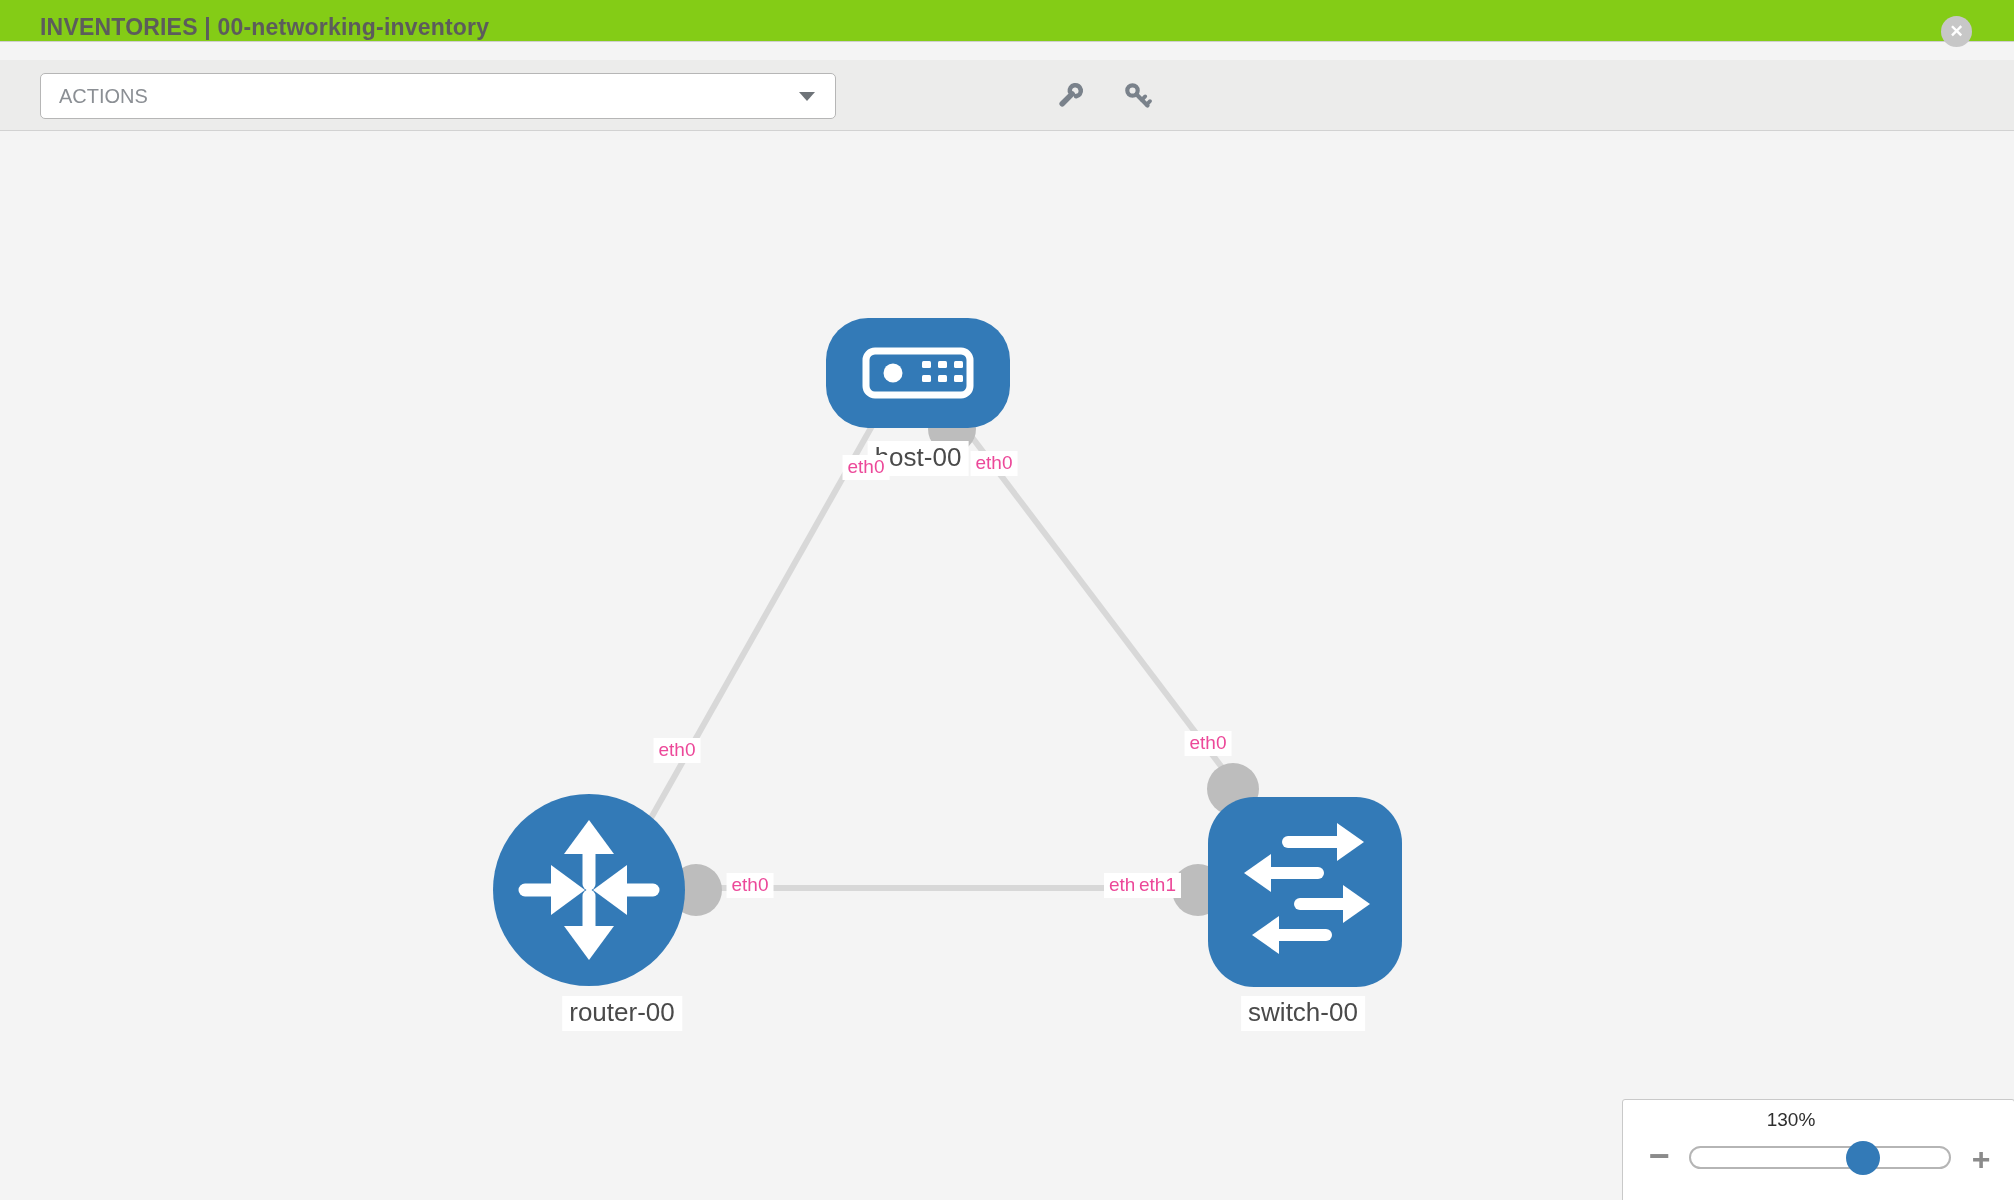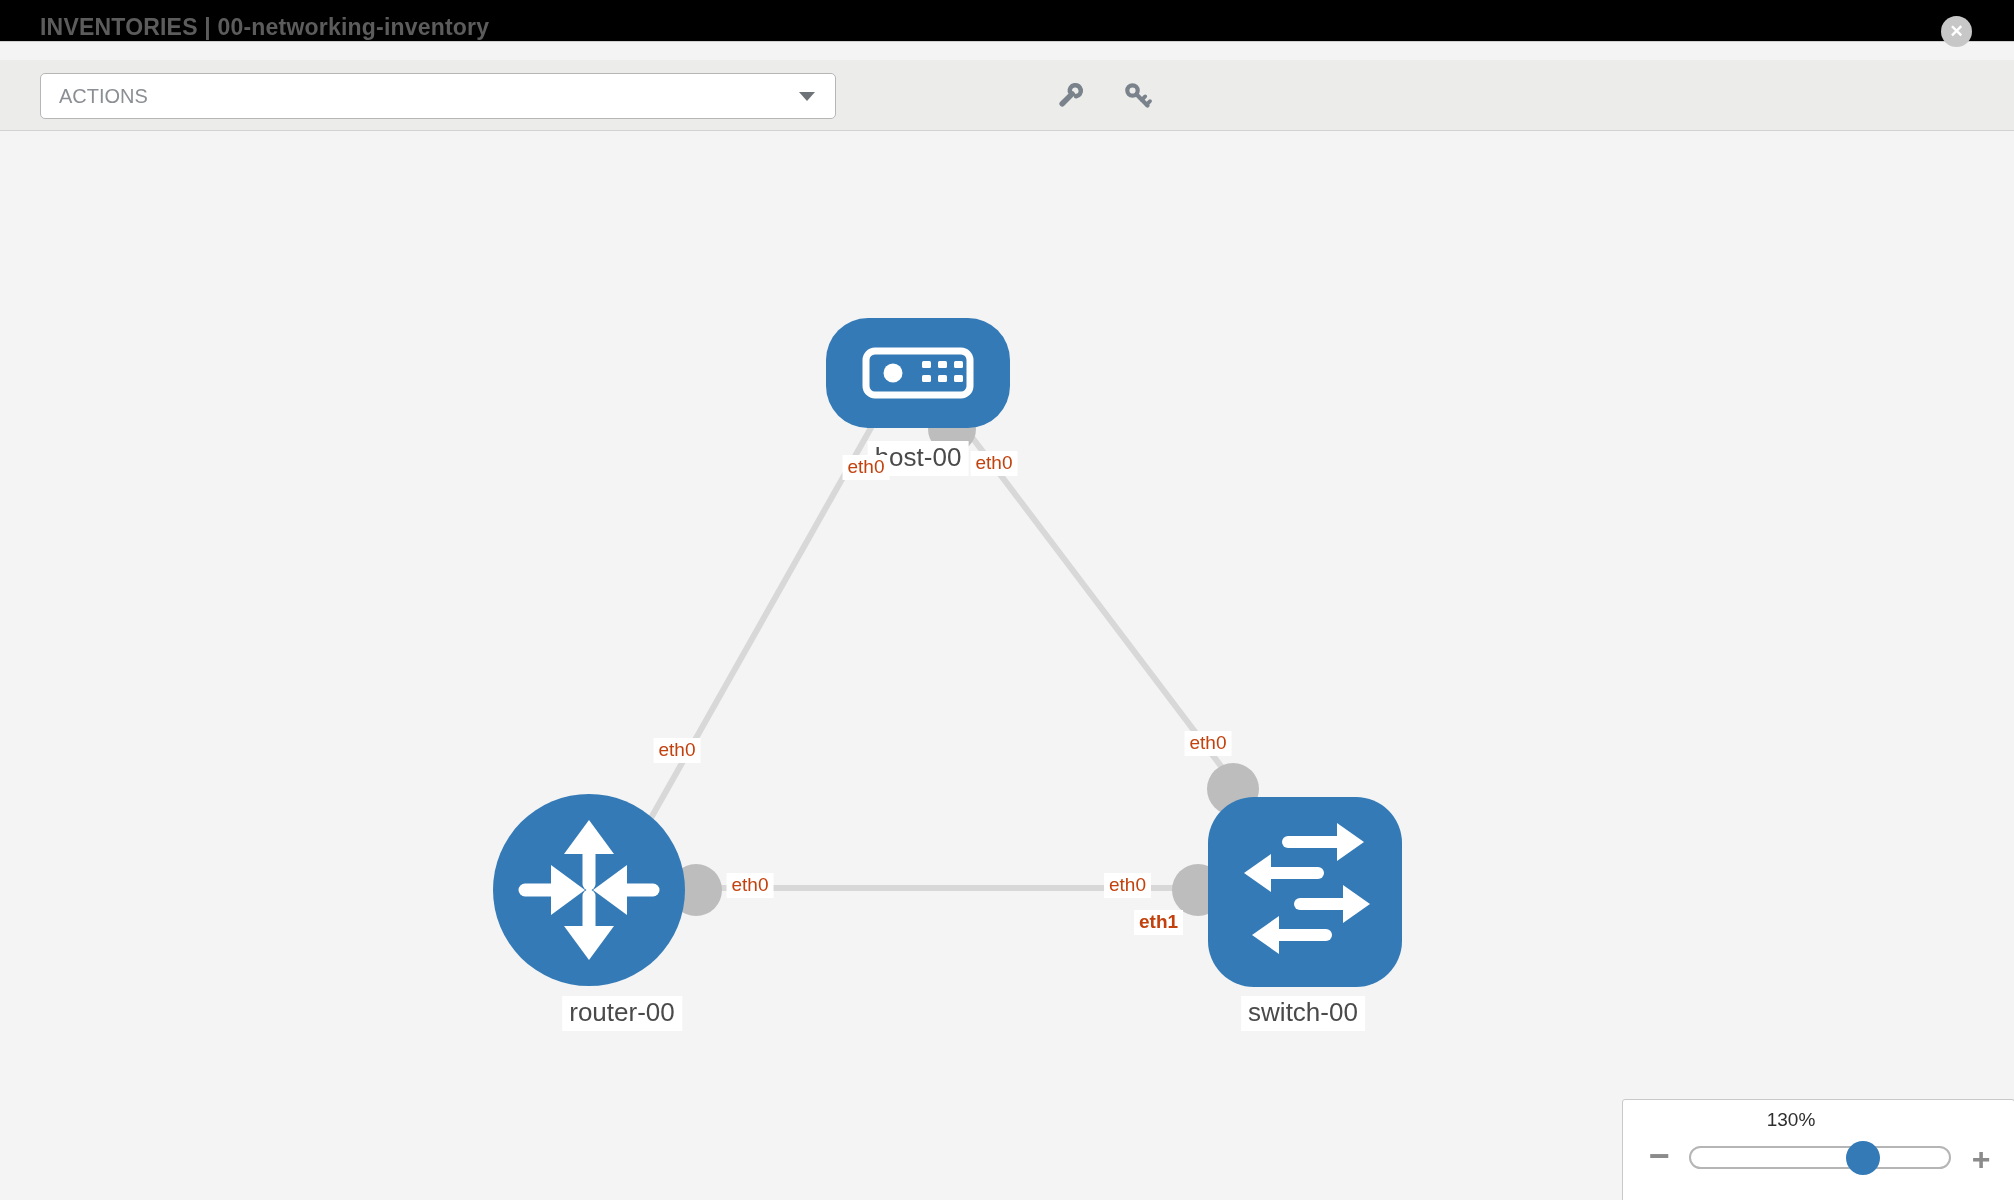--- a/index.html
+++ b/index.html
@@ -6,21 +6,21 @@
   html,body { width:2014px; height:1200px; }
   body {
     position:relative; overflow:hidden;
     font-family:"Liberation Sans", sans-serif;
     background:#f4f4f4;
   }
 
   
   .titlebar {
     position:absolute; left:0; top:0; width:2014px; height:42px;
-    background:#000000; border-bottom:1px solid #cfcfcf; z-index:20;
+    background:#84cc16; border-bottom:1px solid #cfcfcf; z-index:20;
   }
   .page-title {
     position:absolute; left:40px; top:14px;
     font-size:23px; font-weight:bold; color:#5c5c5c; letter-spacing:.2px;
   }
   .close-btn {
     position:absolute; left:1941px; top:16px; width:31px; height:31px;
     border-radius:50%; background:#c7c7c7; color:#ffffff;
     font-size:17px; font-weight:bold; line-height:31px; text-align:center;
     cursor:pointer; user-select:none;
@@ -54,21 +54,21 @@
   
   .topology-svg { position:absolute; left:0; top:0; z-index:1; }
 
   .node-label {
     position:absolute; z-index:5; transform:translateX(-50%);
     background:#ffffff; color:#4a4a4a; font-size:26px;
     padding:1px 7px 3px 7px; white-space:nowrap;
   }
   .if-label {
     position:absolute; z-index:5; transform:translateX(-50%);
-    background:#ffffff; color:#c2410c; font-size:19px;
+    background:#ffffff; color:#ec4899; font-size:19px;
     padding:1px 5px 2px 5px; white-space:nowrap;
   }
   .if-label.no-center { transform:none; }
   .z6 { z-index:6; }
 
   
   .zoom-panel {
     position:absolute; left:1622px; top:1083px; width:393px; height:118px;
     background:#ffffff; border:1px solid #c9c9c9; border-radius:3px; z-index:20;margin-top:16px;
   }
@@ -159,21 +159,21 @@
 <div class="node-label" style="left:918px; top:441px;">host-00</div>
 <div class="node-label" style="left:589px; top:996px;margin-left:33px;">router-00</div>
 <div class="node-label" style="left:1303px; top:996px;">switch-00</div>
 
 <div class="if-label" style="left:866px;  top:455px;">eth0</div>
 <div class="if-label" style="left:994px;  top:451px;">eth0</div>
 <div class="if-label" style="left:677px;  top:738px;">eth0</div>
 <div class="if-label" style="left:750px;  top:873px;">eth0</div>
 <div class="if-label" style="left:1208px; top:731px;">eth0</div>
 <div class="if-label no-center" style="left:1104px; top:873px;">eth0</div>
-<div class="if-label no-center z6" style="left:1134px; top:910px;font-weight:bold;">eth1</div>
+<div class="if-label no-center z6" style="left:1134px; top:873px;">eth1</div>
 
 <div class="titlebar">
   <div class="page-title">INVENTORIES | 00-networking-inventory</div>
   <div class="close-btn">
     <span>✕</span>
   </div>
 </div>
 
 <div class="toolbar">
   <div class="select-box select-actions">

